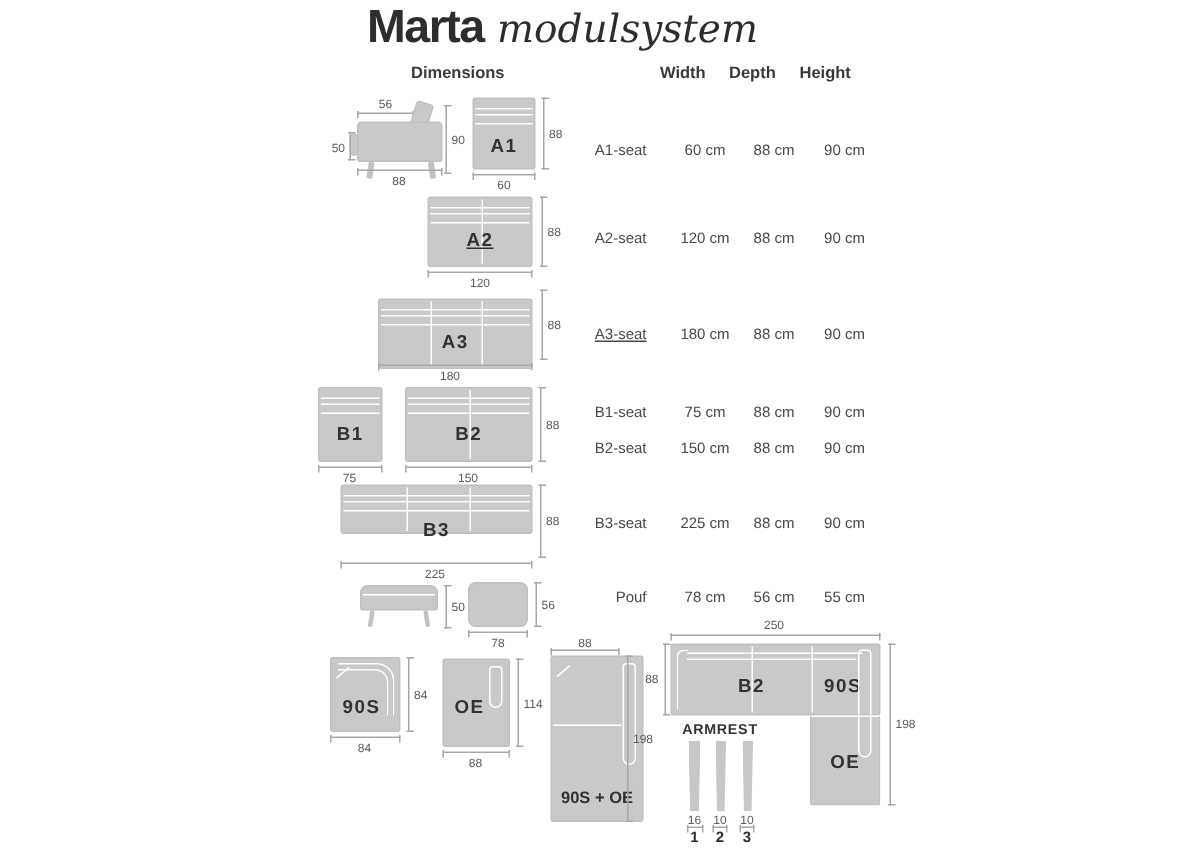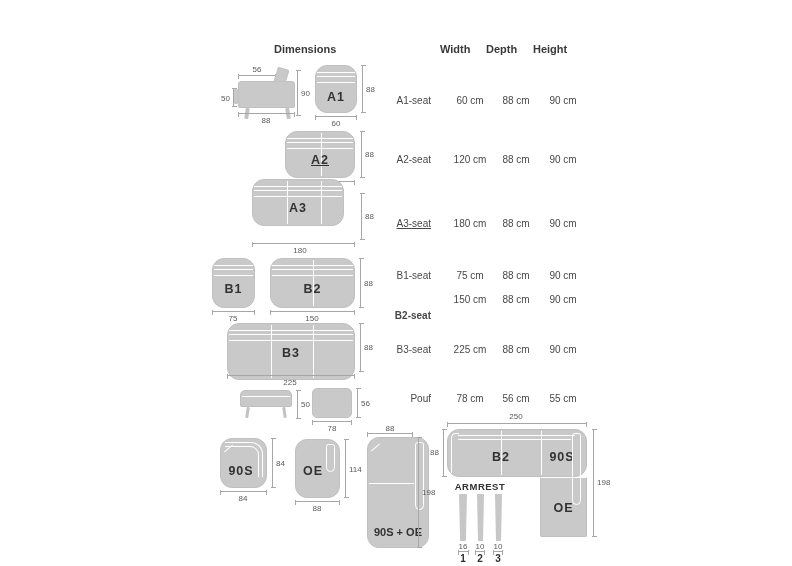--- a/index.html
+++ b/index.html
@@ -9,21 +9,21 @@
   .title{position:absolute;left:0;top:0;width:750px;text-align:center;line-height:36px;white-space:nowrap;}
   .title .brand{font-weight:bold;font-size:31px;letter-spacing:-1px;color:#2d2d2e;}
   .title .suffix{font-family:"DejaVu Serif",serif;font-style:italic;font-size:26px;color:#2d2d2e;margin-left:9px;}
   
   .colhead{position:absolute;font-size:11px;font-weight:bold;color:#39393a;}
   .tcell{position:absolute;font-size:10px;color:#48484a;}
   .t-label{width:60px;text-align:right;}
   .t-num{width:60px;text-align:center;}
   
   .mod{position:absolute;background:var(--module-fill,#c9c9ca);border:1px solid #c0c0c1;
-       border-radius:12px;box-sizing:border-box;}
+       border-radius:2px;box-sizing:border-box;}
   .seam-h{position:absolute;left:1px;right:1px;height:0;border-top:1.5px solid var(--seam,#fff);}
   .seam-v{position:absolute;top:1px;bottom:1px;width:0;border-left:1.5px solid var(--seam,#fff);}
   .mlabel{position:absolute;left:0;right:0;text-align:center;font-weight:bold;
           font-size:12.5px;letter-spacing:1px;color:var(--label-text,#323233);}
   .arm-l1{position:absolute;left:4px;top:3px;right:3px;bottom:10px;border-top:1.5px solid #fff;
           border-right:1.5px solid #fff;border-top-right-radius:12px;}
   .arm-l2{position:absolute;left:4px;top:7px;right:7px;bottom:10px;border-top:1.5px solid #fff;
           border-right:1.5px solid #fff;border-top-right-radius:9px;}
   .arm-v{position:absolute;border:1.5px solid #fff;border-radius:3px 3px 5px 5px;}
   .diag{position:absolute;width:11px;height:0;border-top:1.5px solid #fff;transform:rotate(-40deg);}
@@ -43,20 +43,23 @@
   .armrest-title{position:absolute;font-size:9.5px;font-weight:bold;letter-spacing:.5px;color:#323233;text-align:center;}
   .strip{position:absolute;background:#c7c7c8;clip-path:polygon(0 0,100% 0,86% 100%,14% 100%);}
   .asize{position:absolute;font-size:8px;color:#5a5a5c;width:20px;text-align:center;}
   .aindex{position:absolute;font-size:10px;font-weight:bold;color:#2f2f30;width:20px;text-align:center;}
 </style>
 </head>
 <body>
 
 <div class="canvas">
 
+  <div class="title">
+    <span class="brand">Marta</span><span class="suffix">modulsystem</span>
+  </div>
 
   <div class="colhead" style="left:274px;top:43px;width:62px;">Dimensions</div>
   <div class="colhead" style="left:440px;top:43px;width:60px;">Width</div>
   <div class="colhead" style="left:486px;top:43px;width:36px;">Depth</div>
   <div class="colhead" style="left:533px;top:43px;width:60px;">Height</div>
 
   <div>
     <div>
       <span class="tcell t-label" style="left:371px;top:95px;">A1-seat</span>
       <span class="tcell t-num" style="left:440px;top:95px;">60 cm</span>
@@ -75,21 +78,21 @@
       <span class="tcell t-num" style="left:486px;top:218px;">88 cm</span>
       <span class="tcell t-num" style="left:533px;top:218px;">90 cm</span>
     </div>
     <div>
       <span class="tcell t-label" style="left:371px;top:270px;">B1-seat</span>
       <span class="tcell t-num" style="left:440px;top:270px;">75 cm</span>
       <span class="tcell t-num" style="left:486px;top:270px;">88 cm</span>
       <span class="tcell t-num" style="left:533px;top:270px;">90 cm</span>
     </div>
     <div>
-      <span class="tcell t-label" style="left:371px;top:310px;font-weight:bold;">B2-seat</span>
+      <span class="tcell t-label" style="left:371px;top:294px;">B2-seat</span>
       <span class="tcell t-num" style="left:440px;top:294px;">150 cm</span>
       <span class="tcell t-num" style="left:486px;top:294px;">88 cm</span>
       <span class="tcell t-num" style="left:533px;top:294px;">90 cm</span>
     </div>
     <div>
       <span class="tcell t-label" style="left:371px;top:344px;">B3-seat</span>
       <span class="tcell t-num" style="left:440px;top:344px;">225 cm</span>
       <span class="tcell t-num" style="left:486px;top:344px;">88 cm</span>
       <span class="tcell t-num" style="left:533px;top:344px;">90 cm</span>
     </div>
@@ -138,21 +141,21 @@
       <div class="seam-v" style="left:35px;"></div>
       <div class="mlabel" style="top:21px;text-decoration:underline;">A2</div>
     </div>
     <div class="dlv" style="left:361px;top:131px;height:47px;"></div>
     <span class="dim" style="left:365px;top:150px;">88</span>
     <div class="dlh" style="left:285px;top:181px;width:70px;"></div>
     <span class="dim c" style="left:306px;top:184px;width:28px;">120</span>
   </div>
 
   <div>
-    <div class="mod" style="left:252px;top:179px;width:92px;height:47px;">
+    <div class="mod" style="left:252px;top:199px;width:103px;height:47px;">
       <div class="seam-h" style="top:6px;"></div>
       <div class="seam-h" style="top:10px;"></div>
       <div class="seam-h" style="top:16px;"></div>
       <div class="seam-v" style="left:34px;"></div>
       <div class="seam-v" style="left:68px;"></div>
       <div class="mlabel" style="top:21px;">A3</div>
     </div>
     <div class="dlv" style="left:361px;top:193px;height:47px;"></div>
     <span class="dim" style="left:365px;top:212px;">88</span>
     <div class="dlh" style="left:252px;top:243px;width:103px;"></div>
@@ -178,21 +181,21 @@
       <div class="seam-v" style="left:42px;"></div>
       <div class="mlabel" style="top:23px;">B2</div>
     </div>
     <div class="dlv" style="left:360px;top:258px;height:50px;"></div>
     <span class="dim" style="left:364px;top:279px;">88</span>
     <div class="dlh" style="left:270px;top:311px;width:85px;"></div>
     <span class="dim c" style="left:298px;top:314px;width:28px;">150</span>
   </div>
 
   <div>
-    <div class="mod" style="left:227px;top:323px;width:128px;height:57px;">
+    <div class="mod" style="left:227px;top:323px;width:128px;height:33px;">
       <div class="seam-h" style="top:6px;"></div>
       <div class="seam-h" style="top:10px;"></div>
       <div class="seam-h" style="top:16px;"></div>
       <div class="seam-v" style="left:43px;"></div>
       <div class="seam-v" style="left:85px;"></div>
       <div class="mlabel" style="top:22px;">B3</div>
     </div>
     <div class="dlv" style="left:360px;top:323px;height:49px;"></div>
     <span class="dim" style="left:364px;top:343px;">88</span>
     <div class="dlh" style="left:227px;top:375px;width:128px;"></div>

